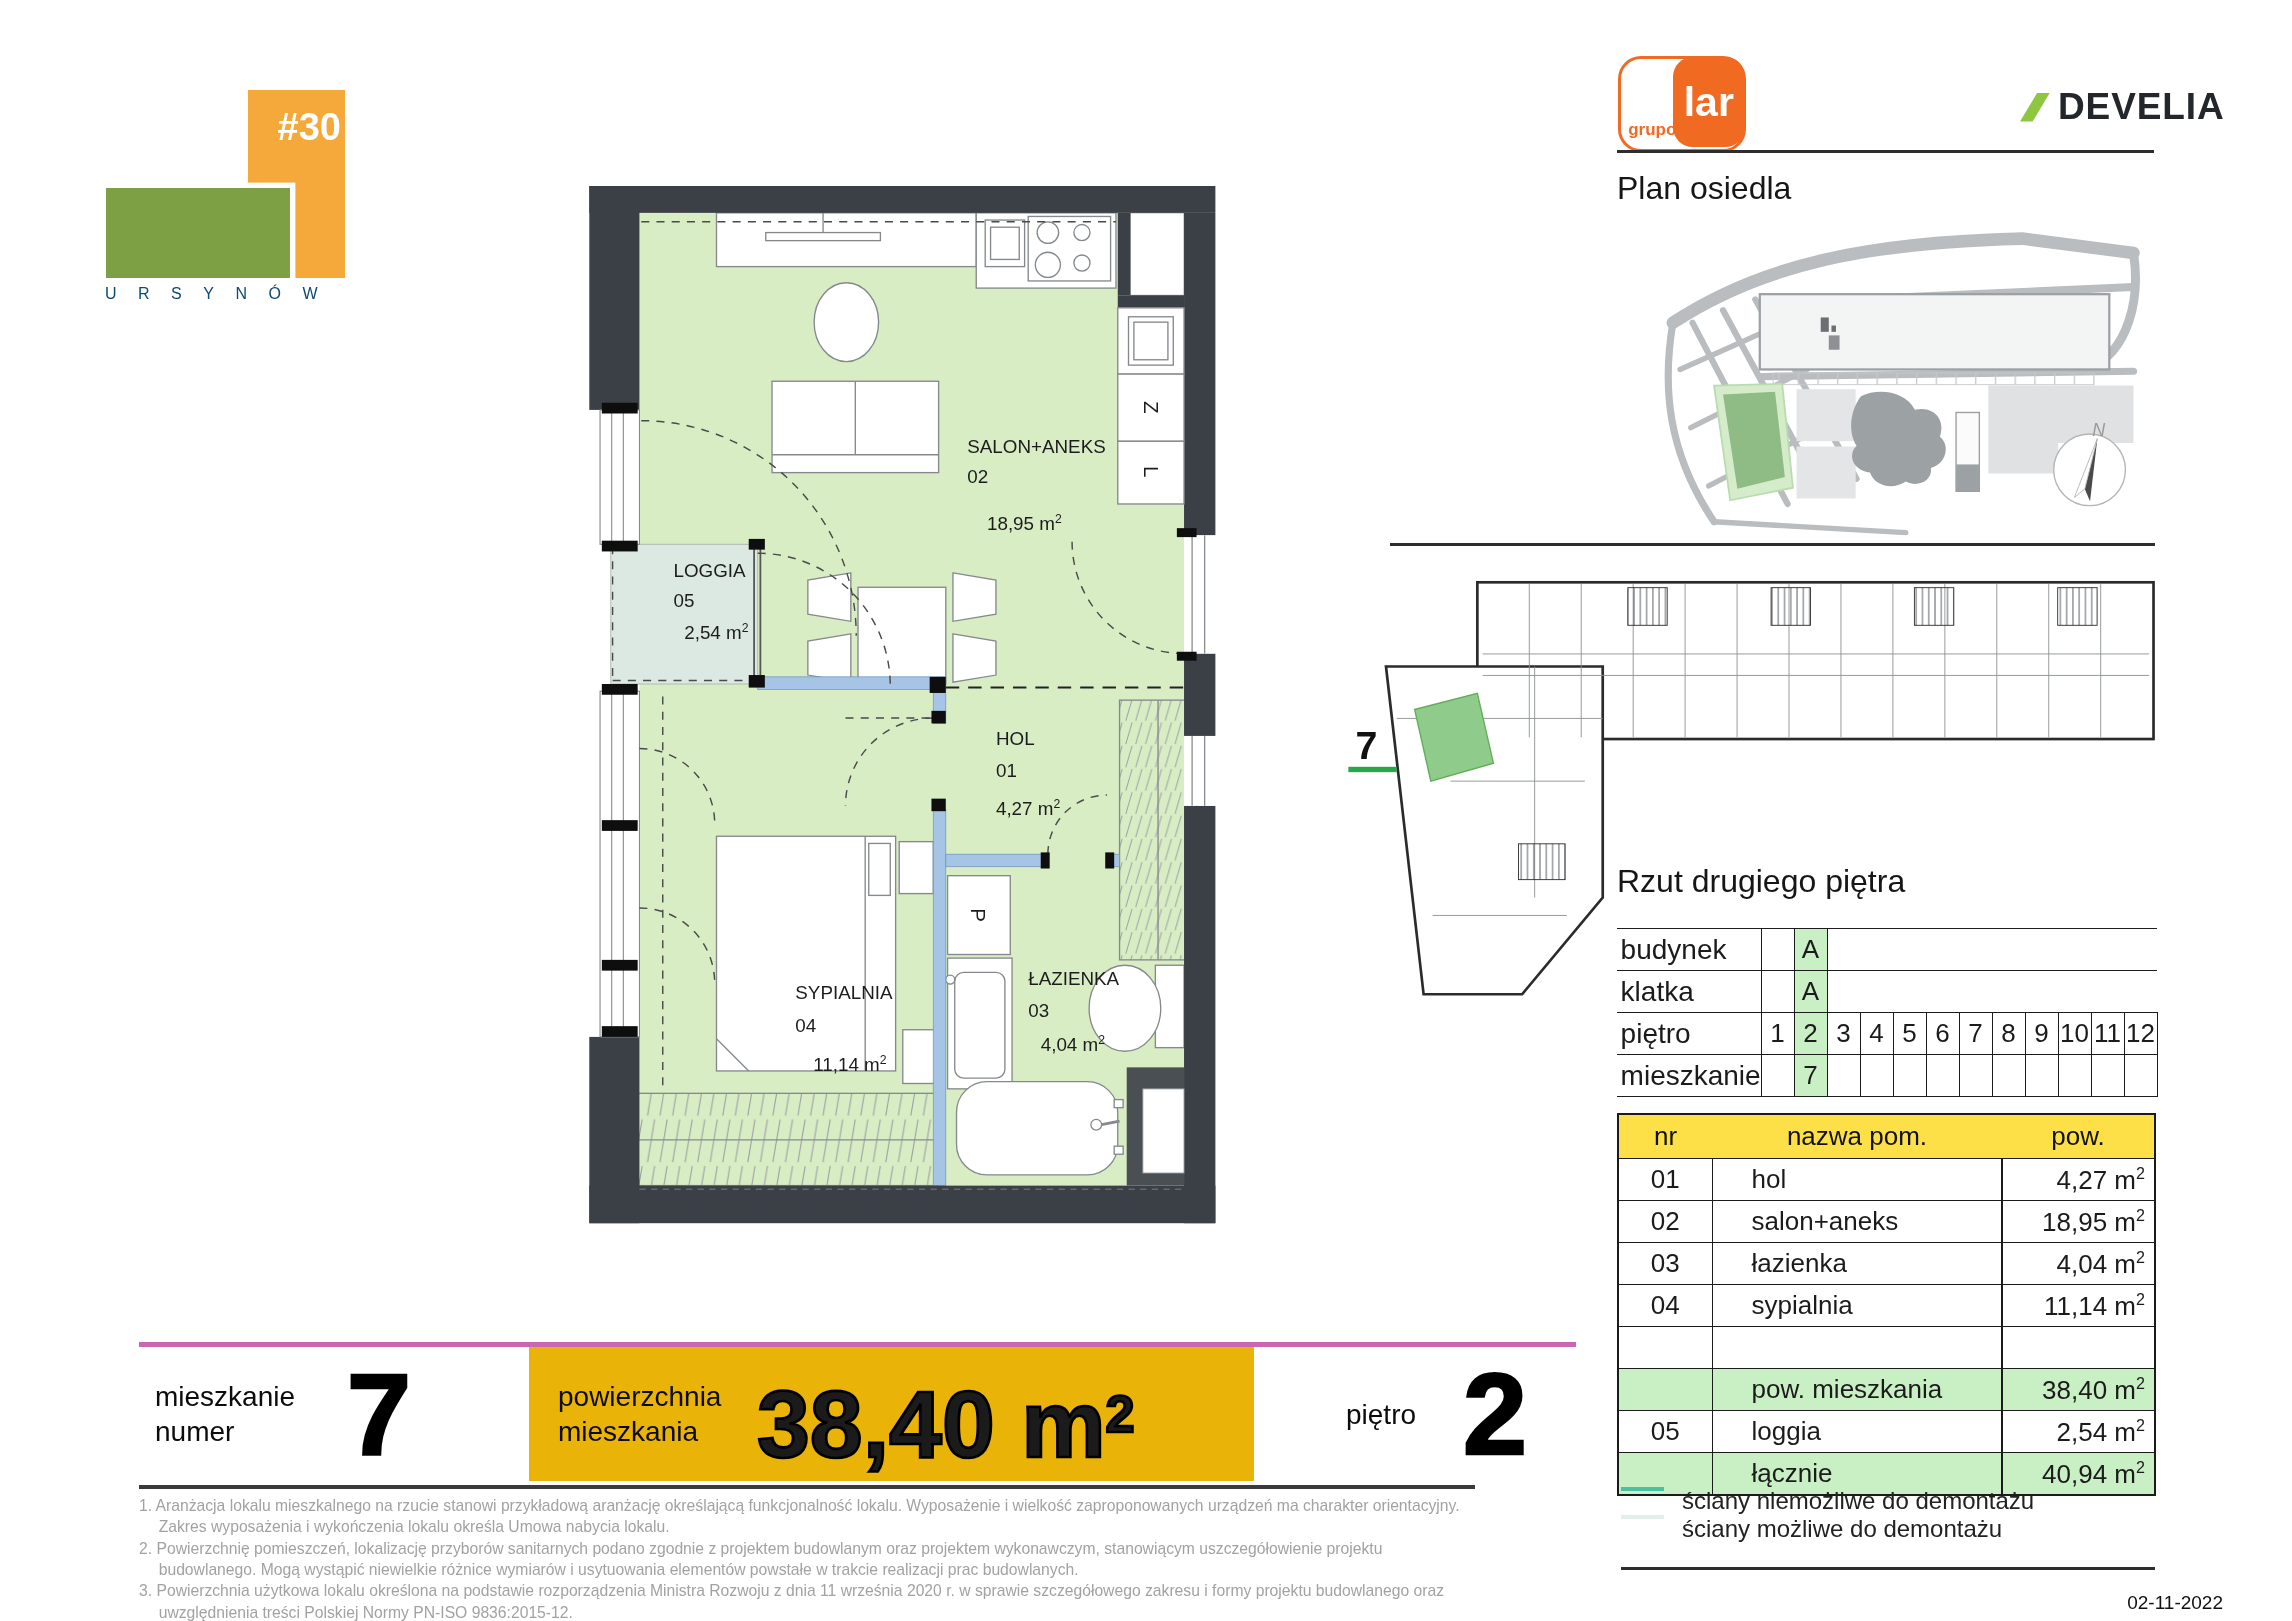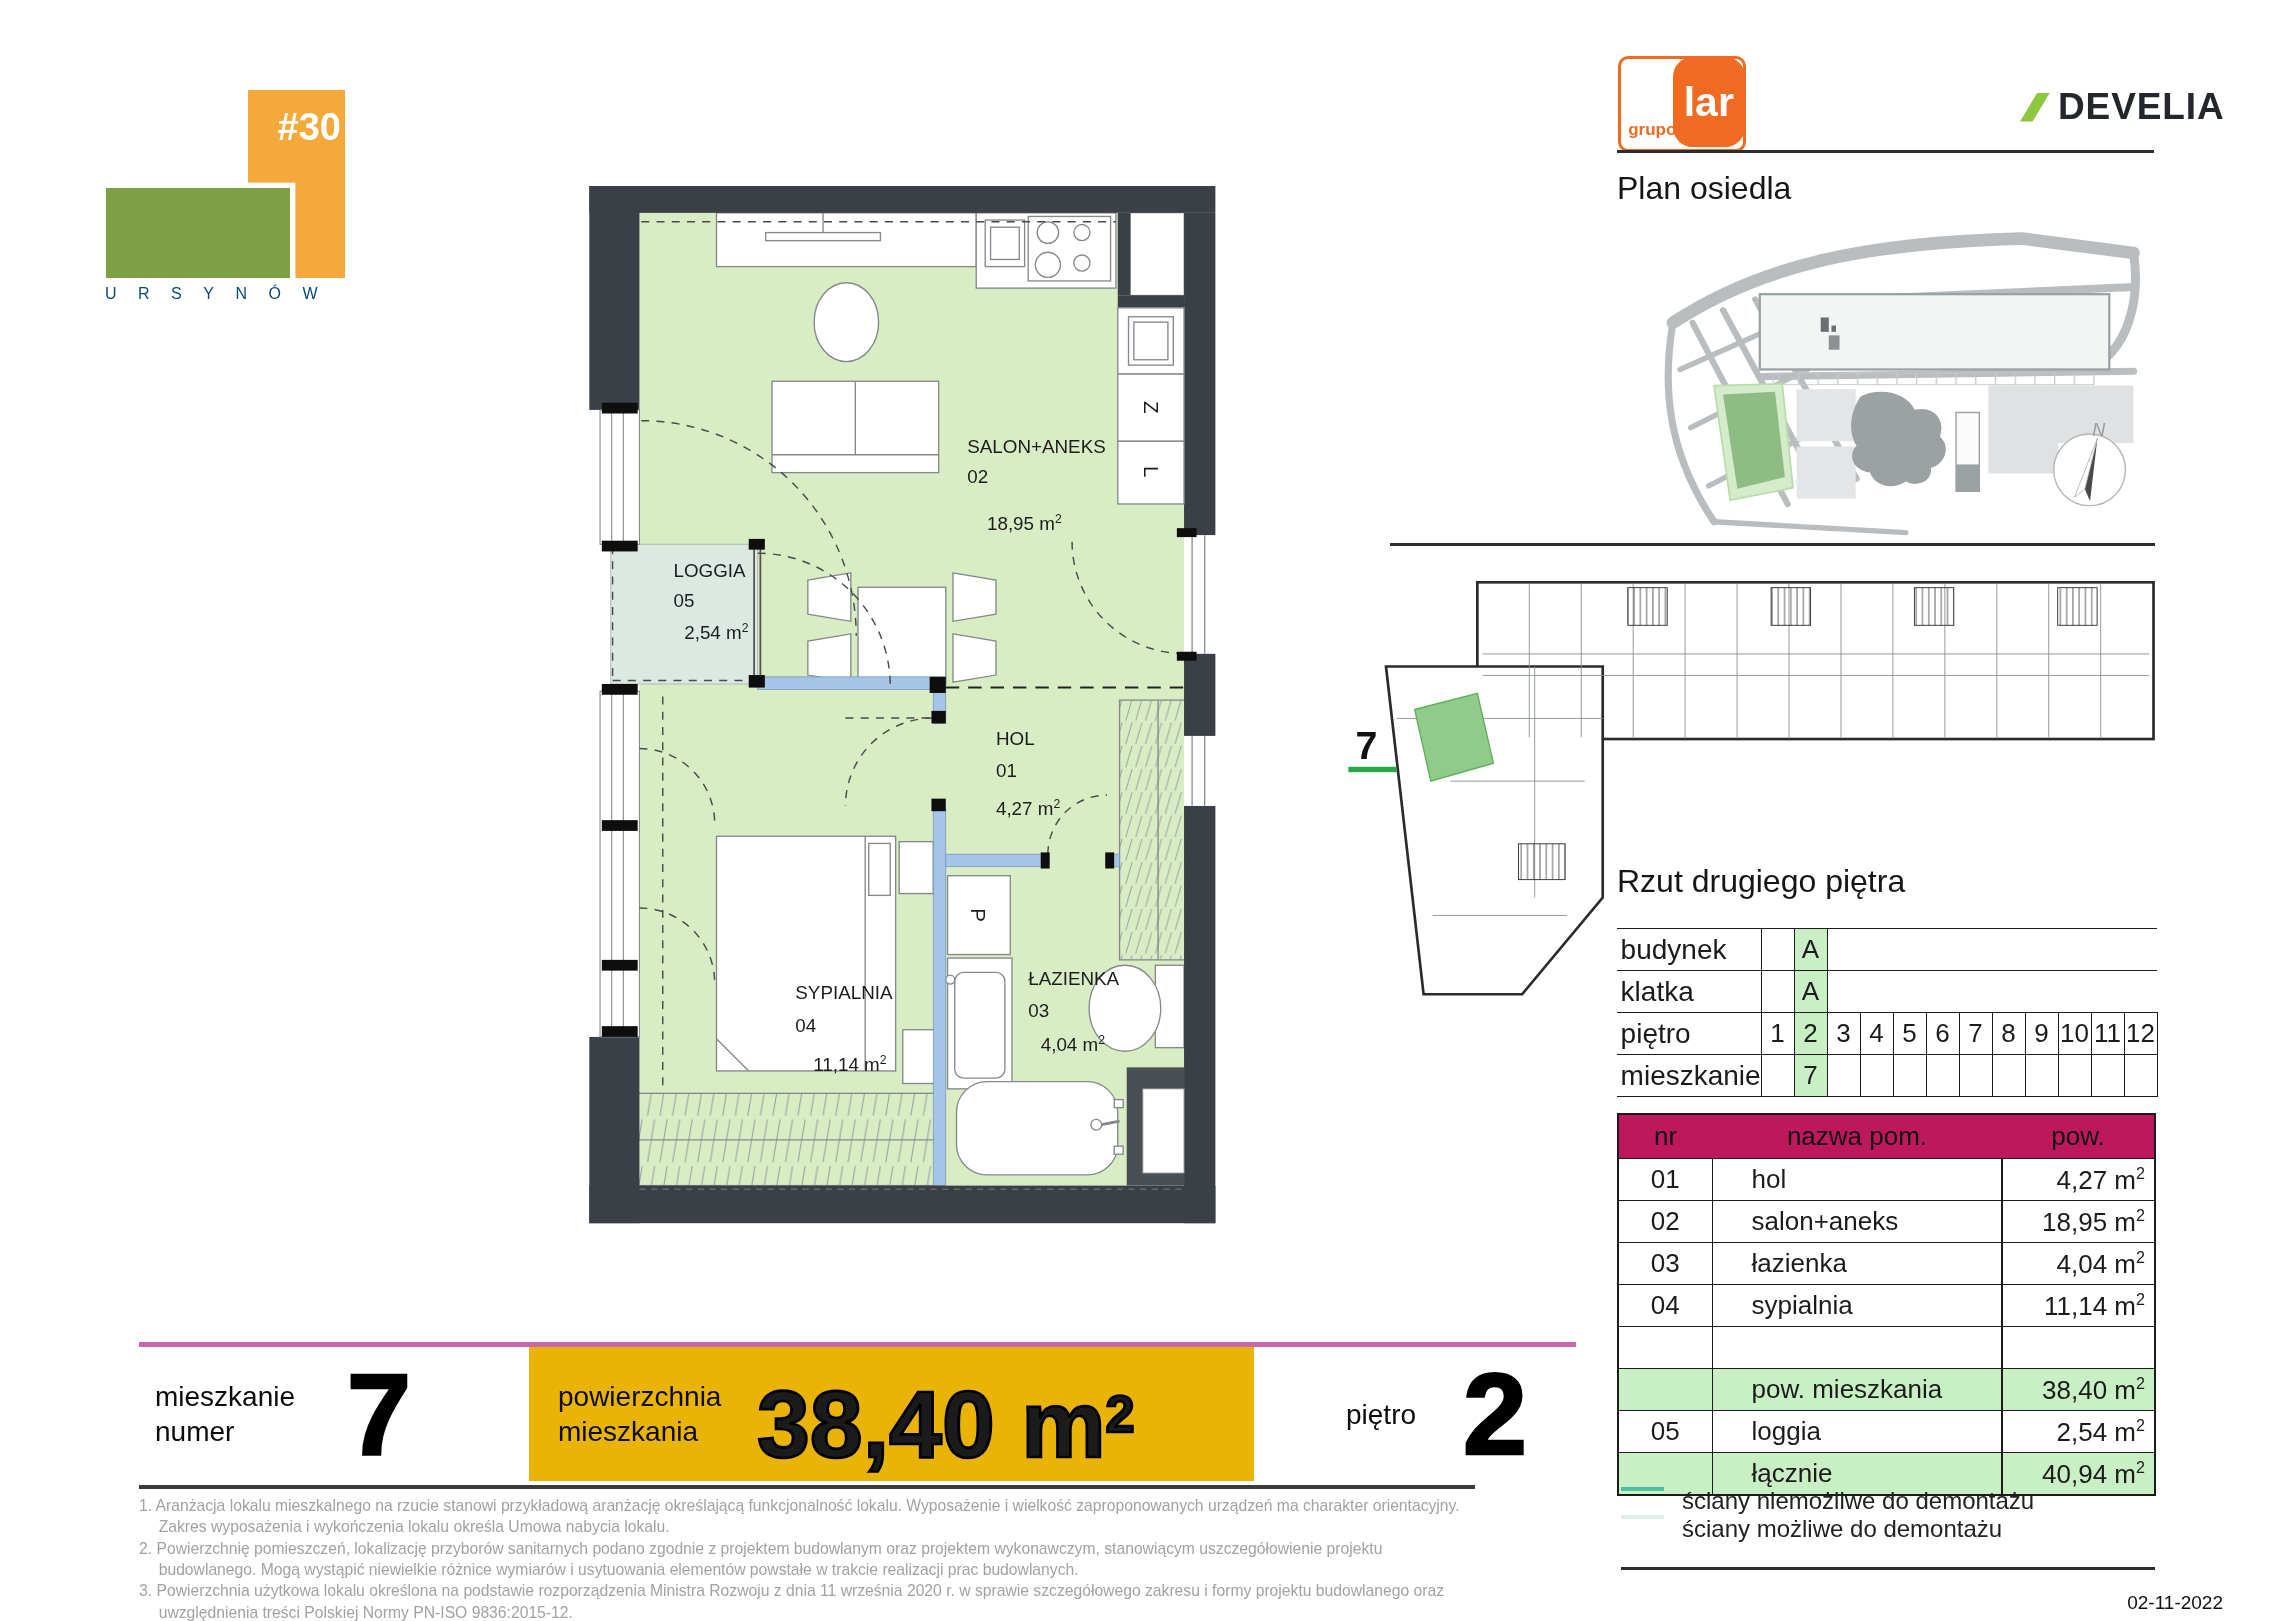--- a/index.html
+++ b/index.html
@@ -7,42 +7,42 @@
         font-family:"Liberation Sans",sans-serif;color:#1b1b1b;}
   .abs{position:absolute;}
 
   
   .logo-orange{left:248px;top:90px;width:97px;height:188px;background:#f5a93a;}
   .logo-num{left:248px;top:106px;width:93px;text-align:right;font-size:38px;font-weight:bold;color:#fff;}
   .logo-green{left:106px;top:188px;width:184px;height:90px;background:#7da045;box-shadow:0 0 0 5.4px #fff;}
   .logo-name{left:105px;top:285px;font-size:16px;color:#0c4a6e;letter-spacing:21.5px;white-space:nowrap;}
 
   
-  .lar-box{left:1618px;top:56px;width:122px;height:90px;border:3.6px solid #f06a22;border-radius:10px;background:#fff;}
+  .lar-box{left:1618px;top:56px;width:122px;height:90px;border:3.6px solid #f06a22;border-radius:23px;background:#fff;}
   .lar-orange{position:absolute;right:-1.8px;top:-1.8px;width:72px;height:90px;background:#f06a22;border-radius:19.7px;
               display:flex;align-items:center;justify-content:center;font-size:41px;font-weight:bold;color:#fff;}
   .lar-grupo{position:absolute;left:7.2px;bottom:9px;font-size:17px;font-weight:bold;color:#f06a22;}
   .develia{left:2020px;top:86px;display:flex;align-items:center;gap:8px;}
   .develia-icon{width:30px;height:29px;background:#8dc63f;clip-path:polygon(0 100%,58% 0,100% 0,42% 100%);}
   .develia-name{font-size:37px;font-weight:bold;color:#23262a;letter-spacing:0.9px;}
 
   .rule{background:#2d2d2d;height:2.7px;}
   .h-title{font-size:32px;color:#161616;}
 
   
   table{border-collapse:collapse;}
   #unit-info{left:1617px;top:928px;width:537px;table-layout:fixed;}
   #unit-info td{border:1.8px solid #1c1c1c;height:41px;text-align:center;font-size:26px;padding:0;}
   #unit-info td.lbl{border-left:none;text-align:left;padding-left:3.6px;font-size:28px;}
   #unit-info td.open{border-right:none;}
   td.sel{background:#c9f0c4;}
 
   
   #rooms{left:1617px;top:1113px;width:537px;table-layout:fixed;border:2.2px solid #1b1b1b;}
-  #rooms th{background:#be185d;height:41px;font-weight:normal;font-size:26px;color:#111;}
+  #rooms th{background:#fde047;height:41px;font-weight:normal;font-size:26px;color:#111;}
   #rooms td{border-top:1.8px solid #1b1b1b;height:39px;font-size:26px;}
   #rooms td.nr{text-align:center;border-right:1.8px solid #1b1b1b;}
   #rooms td.nm{padding-left:39px;border-right:2.2px solid #1b1b1b;}
   #rooms td.ar{text-align:right;padding-right:9px;}
   #rooms tr.hl td{background:#c9f0c4;}
   #rooms sup{font-size:62%;}
 
   
   .legend-item{display:flex;align-items:flex-start;height:28px;}
   .legend-swatch{width:43px;height:3.6px;margin-right:18px;flex:none;}

